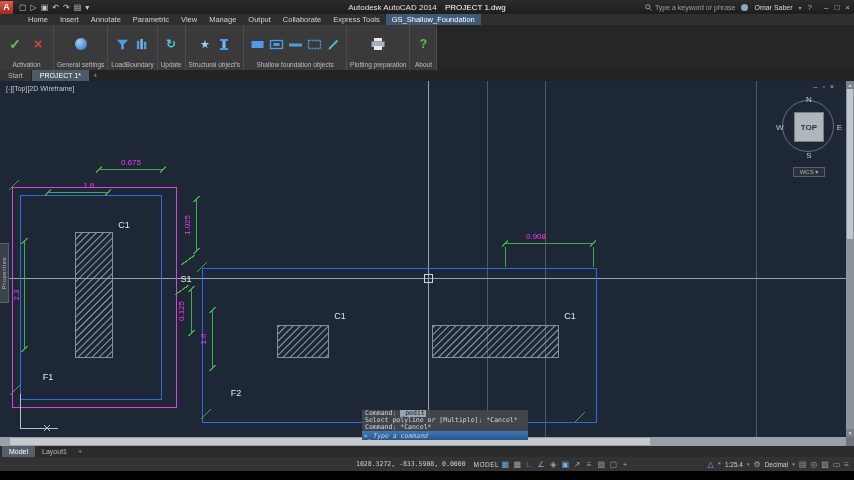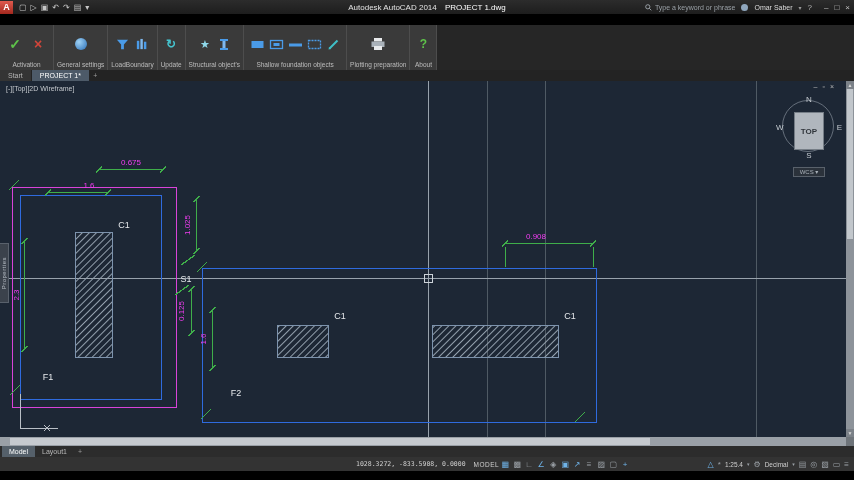--- a/index.html
+++ b/index.html
@@ -63,21 +63,21 @@
   #canvas { position:absolute; left:0; top:81px; width:846px; height:356px;
     background:var(--canvas-bg,#1d2735); overflow:hidden; }
   #cad { position:absolute; left:0; top:0; }
   #vplabel { position:absolute; left:6px; top:4px; font-size:7px; color:#c2c6cb; }
   #vpctl { position:absolute; right:12px; top:2px; display:flex; gap:5px;
     color:#b8b8b8; font-size:7px; }
   
   #viewcube { position:absolute; left:779px; top:16px; width:60px; height:60px; }
   #vcring { position:absolute; left:3px; top:3px; width:52px; height:52px;
     border:1px solid rgba(160,170,180,.55); border-radius:50%; }
-  #vcface { position:absolute; left:15px; top:15px; width:30px; height:38px;
+  #vcface { position:absolute; left:15px; top:15px; width:30px; height:30px;
     background:#b0b6bd; border:1px solid #757d86; color:#30353b; font-size:8px;
     font-weight:bold; display:flex; align-items:center; justify-content:center; cursor:default; }
   .vcl { position:absolute; color:#c6ccd2; font-size:8px; cursor:default; }
   #vcn { left:50%; top:-2px; transform:translateX(-50%); }
   #vcs { left:50%; bottom:-3px; transform:translateX(-50%); }
   #vcw { left:-3px; top:50%; transform:translateY(-50%); }
   #vce { right:-3px; top:50%; transform:translateY(-50%); }
   #wcsbox { position:absolute; left:793px; top:86px; width:32px; height:10px;
     background:#2b323b; border:1px solid #59616b; color:#aab2ba; font-size:6px;
     line-height:8px; text-align:center; cursor:default; }
@@ -180,20 +180,32 @@
       <span style="color:#9a9a9a;font-size:6px;">▾</span>
       <span style="color:#b5b5b5;">?</span>
       <div class="winctl">
         <span>–</span>
         <span>□</span>
         <span>×</span>
       </div>
     </div>
   </header>
 
+  <nav id="ribbontabs">
+    <span class="rtab">Home</span>
+    <span class="rtab">Insert</span>
+    <span class="rtab">Annotate</span>
+    <span class="rtab">Parametric</span>
+    <span class="rtab">View</span>
+    <span class="rtab">Manage</span>
+    <span class="rtab">Output</span>
+    <span class="rtab">Collaborate</span>
+    <span class="rtab">Express Tools</span>
+    <span class="rtab active">GS_Shallow_Foundation</span>
+  </nav>
 
   <div id="ribbon">
 
     <section class="panel">
       <div class="pbtns">
         <button class="rbtn">
           <span class="i-check">✓</span>
         </button>
         <button class="rbtn">
           <span class="i-cross">×</span>
@@ -435,20 +447,32 @@
   <div id="vscroll">
     <span class="sarrow" style="top:0;">▲</span>
     <div id="vthumb"></div>
     <span class="sarrow" style="bottom:0;">▼</span>
   </div>
   <div id="hscroll">
     <div id="hthumb"></div>
   </div>
   <div id="scorner"></div>
 
+  <div id="cmdline">
+    <div class="cmdrow">
+      <span>Command:</span>
+      <span class="hl">_pedit</span>
+    </div>
+    <div class="cmdrow">Select polyline or [Multiple]: *Cancel*</div>
+    <div class="cmdrow">Command: *Cancel*</div>
+    <div id="cmdinput">
+      <span class="pr">&gt;_</span>
+      <input type="text" placeholder="Type a command" style="">
+    </div>
+  </div>
 
   <div id="layouttabs">
     <span class="ltab active">Model</span>
     <span class="ltab">Layout1</span>
     <span class="ltab-add">+</span>
   </div>
 
   <footer id="statusbar">
     <span id="coords">1028.3272, -833.5908, 0.0000</span>
     <span id="spacelbl">MODEL</span>

